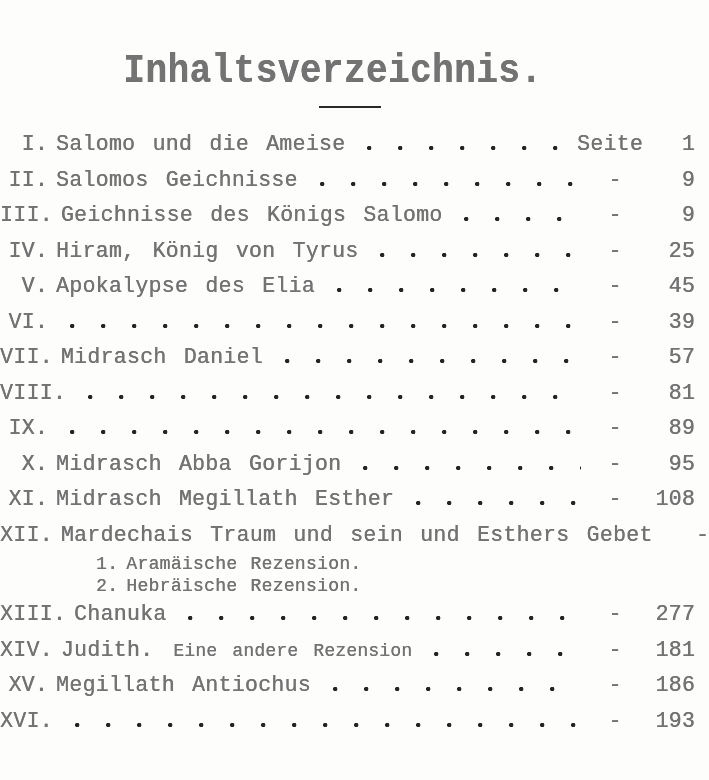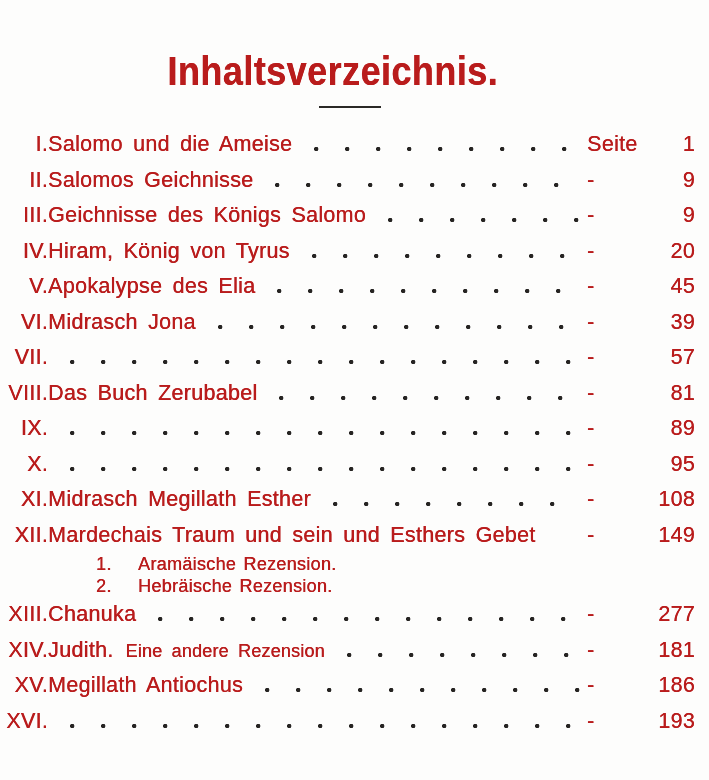--- a/index.html
+++ b/index.html
@@ -2,22 +2,22 @@
 <html><head>
 <meta charset="utf-8">
 <style>
   html, body { margin: 0; padding: 0; background: #ffffff; }
 
   .page {
     position: relative;
     width: 709px;
     height: 780px;
     background: #fdfdfc;
-    color: #b91c1c;
-    font-family: Liberation Sans, sans-serif;
+    color: #737373;
+    font-family: Liberation Mono, monospace;
     overflow: hidden;
     text-shadow: 0.35px 0.2px 0 currentColor; 
   }
 
   
   .title-wrap {
     padding-top: 49px;
     text-align: center;
     position: relative;
     left: -22px;
@@ -52,59 +52,61 @@
     font-size: 21.5px;
     letter-spacing: 0.3px;
     word-spacing: 4px;
     white-space: nowrap;
   }
   .num {
     flex: 0 0 48px;
     text-align: right;
   }
   .title-cell {
+    margin-left: 8px;
   }
   .title-note {
     font-size: 18px;
-    margin-left: 12px;
+    margin-left: 20px;
     letter-spacing: 0.2px;
   }
   .leader {
     flex: 1 1 auto;
     min-width: 0;
     height: 4px;
     margin: 0 6px 0 16px;
     background-image: radial-gradient(circle at 2.2px 2px, #262422 1.9px, rgba(0,0,0,0) 2.5px);
     background-size: 31px 4px;
     background-repeat: repeat-x;
     background-position: 6px center;
   }
   .row--noleader .leader { background-image: none; }
   .pagecol {
     flex: 0 0 56px;
+    text-align: center;
   }
   .pagenum {
     flex: 0 0 52px;
     text-align: right;
   }
 
   
   .subrow {
     display: flex;
     align-items: baseline;
     height: 22px;
     line-height: 22px;
     font-size: 18px;
     letter-spacing: 0.3px;
     word-spacing: 2px;
     padding-left: 96px;
     white-space: nowrap;
   }
   .subnum { flex: 0 0 18px; }
-  .subtext { margin-left: 24px; }
+  .subtext { margin-left: 8px; }
 </style>
 </head>
 <body>
 
 <div class="page">
 
   <div class="title-wrap">
     <span class="doc-title">Inhaltsverzeichnis.</span>
   </div>
   <div class="title-rule"></div>
@@ -133,63 +135,63 @@
       <span class="leader"></span>
       <span class="pagecol">-</span>
       <span class="pagenum">9</span>
     </div>
 
     <div class="row">
       <span class="num">IV.</span>
       <span class="title-cell">Hiram, König von Tyrus</span>
       <span class="leader"></span>
       <span class="pagecol">-</span>
-      <span class="pagenum">20</span>
+      <span class="pagenum">25</span>
     </div>
 
     <div class="row">
       <span class="num">V.</span>
       <span class="title-cell">Apokalypse des Elia</span>
       <span class="leader"></span>
       <span class="pagecol">-</span>
       <span class="pagenum">45</span>
     </div>
 
     <div class="row">
       <span class="num">VI.</span>
-      <span class="title-cell">Midrasch Jona</span>
       <span class="leader"></span>
       <span class="pagecol">-</span>
       <span class="pagenum">39</span>
     </div>
 
     <div class="row">
       <span class="num">VII.</span>
+      <span class="title-cell">Midrasch Daniel</span>
       <span class="leader"></span>
       <span class="pagecol">-</span>
       <span class="pagenum">57</span>
     </div>
 
     <div class="row">
       <span class="num">VIII.</span>
-      <span class="title-cell">Das Buch Zerubabel</span>
       <span class="leader"></span>
       <span class="pagecol">-</span>
       <span class="pagenum">81</span>
     </div>
 
     <div class="row">
       <span class="num">IX.</span>
       <span class="leader"></span>
       <span class="pagecol">-</span>
       <span class="pagenum">89</span>
     </div>
 
     <div class="row">
       <span class="num">X.</span>
+      <span class="title-cell">Midrasch Abba Gorijon</span>
       <span class="leader"></span>
       <span class="pagecol">-</span>
       <span class="pagenum">95</span>
     </div>
 
     <div class="row">
       <span class="num">XI.</span>
       <span class="title-cell">Midrasch Megillath Esther</span>
       <span class="leader"></span>
       <span class="pagecol">-</span>

